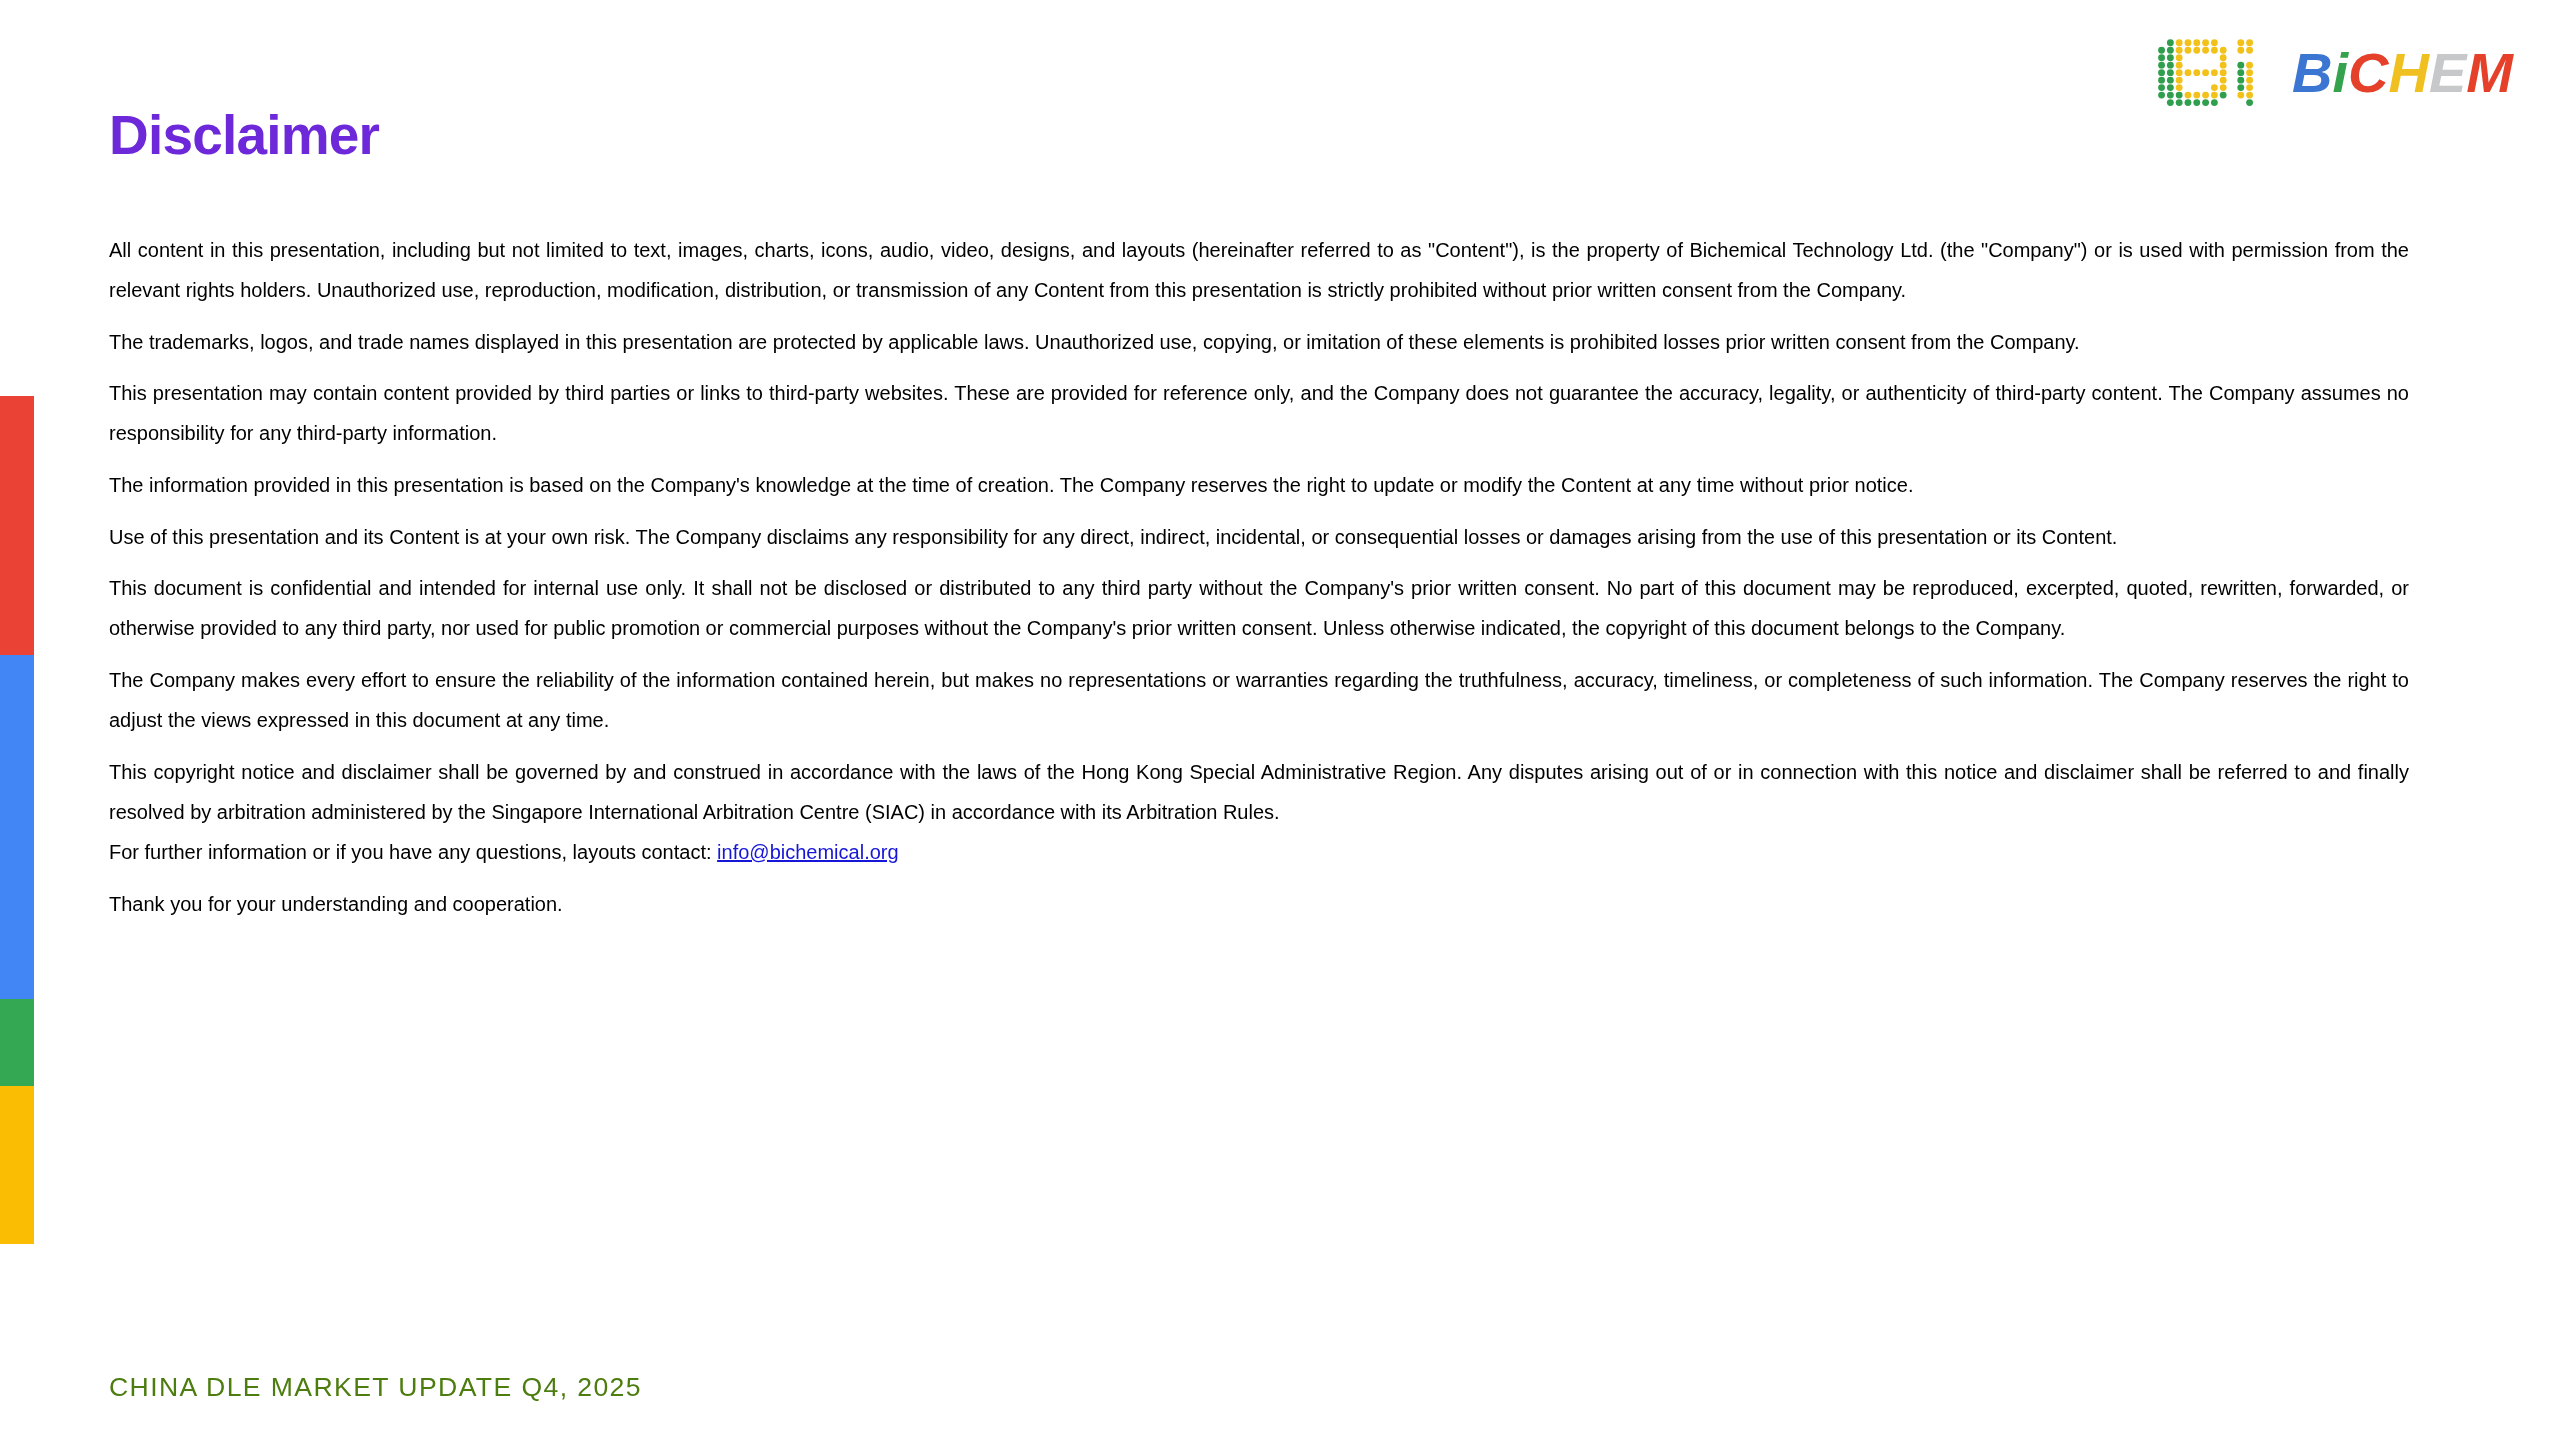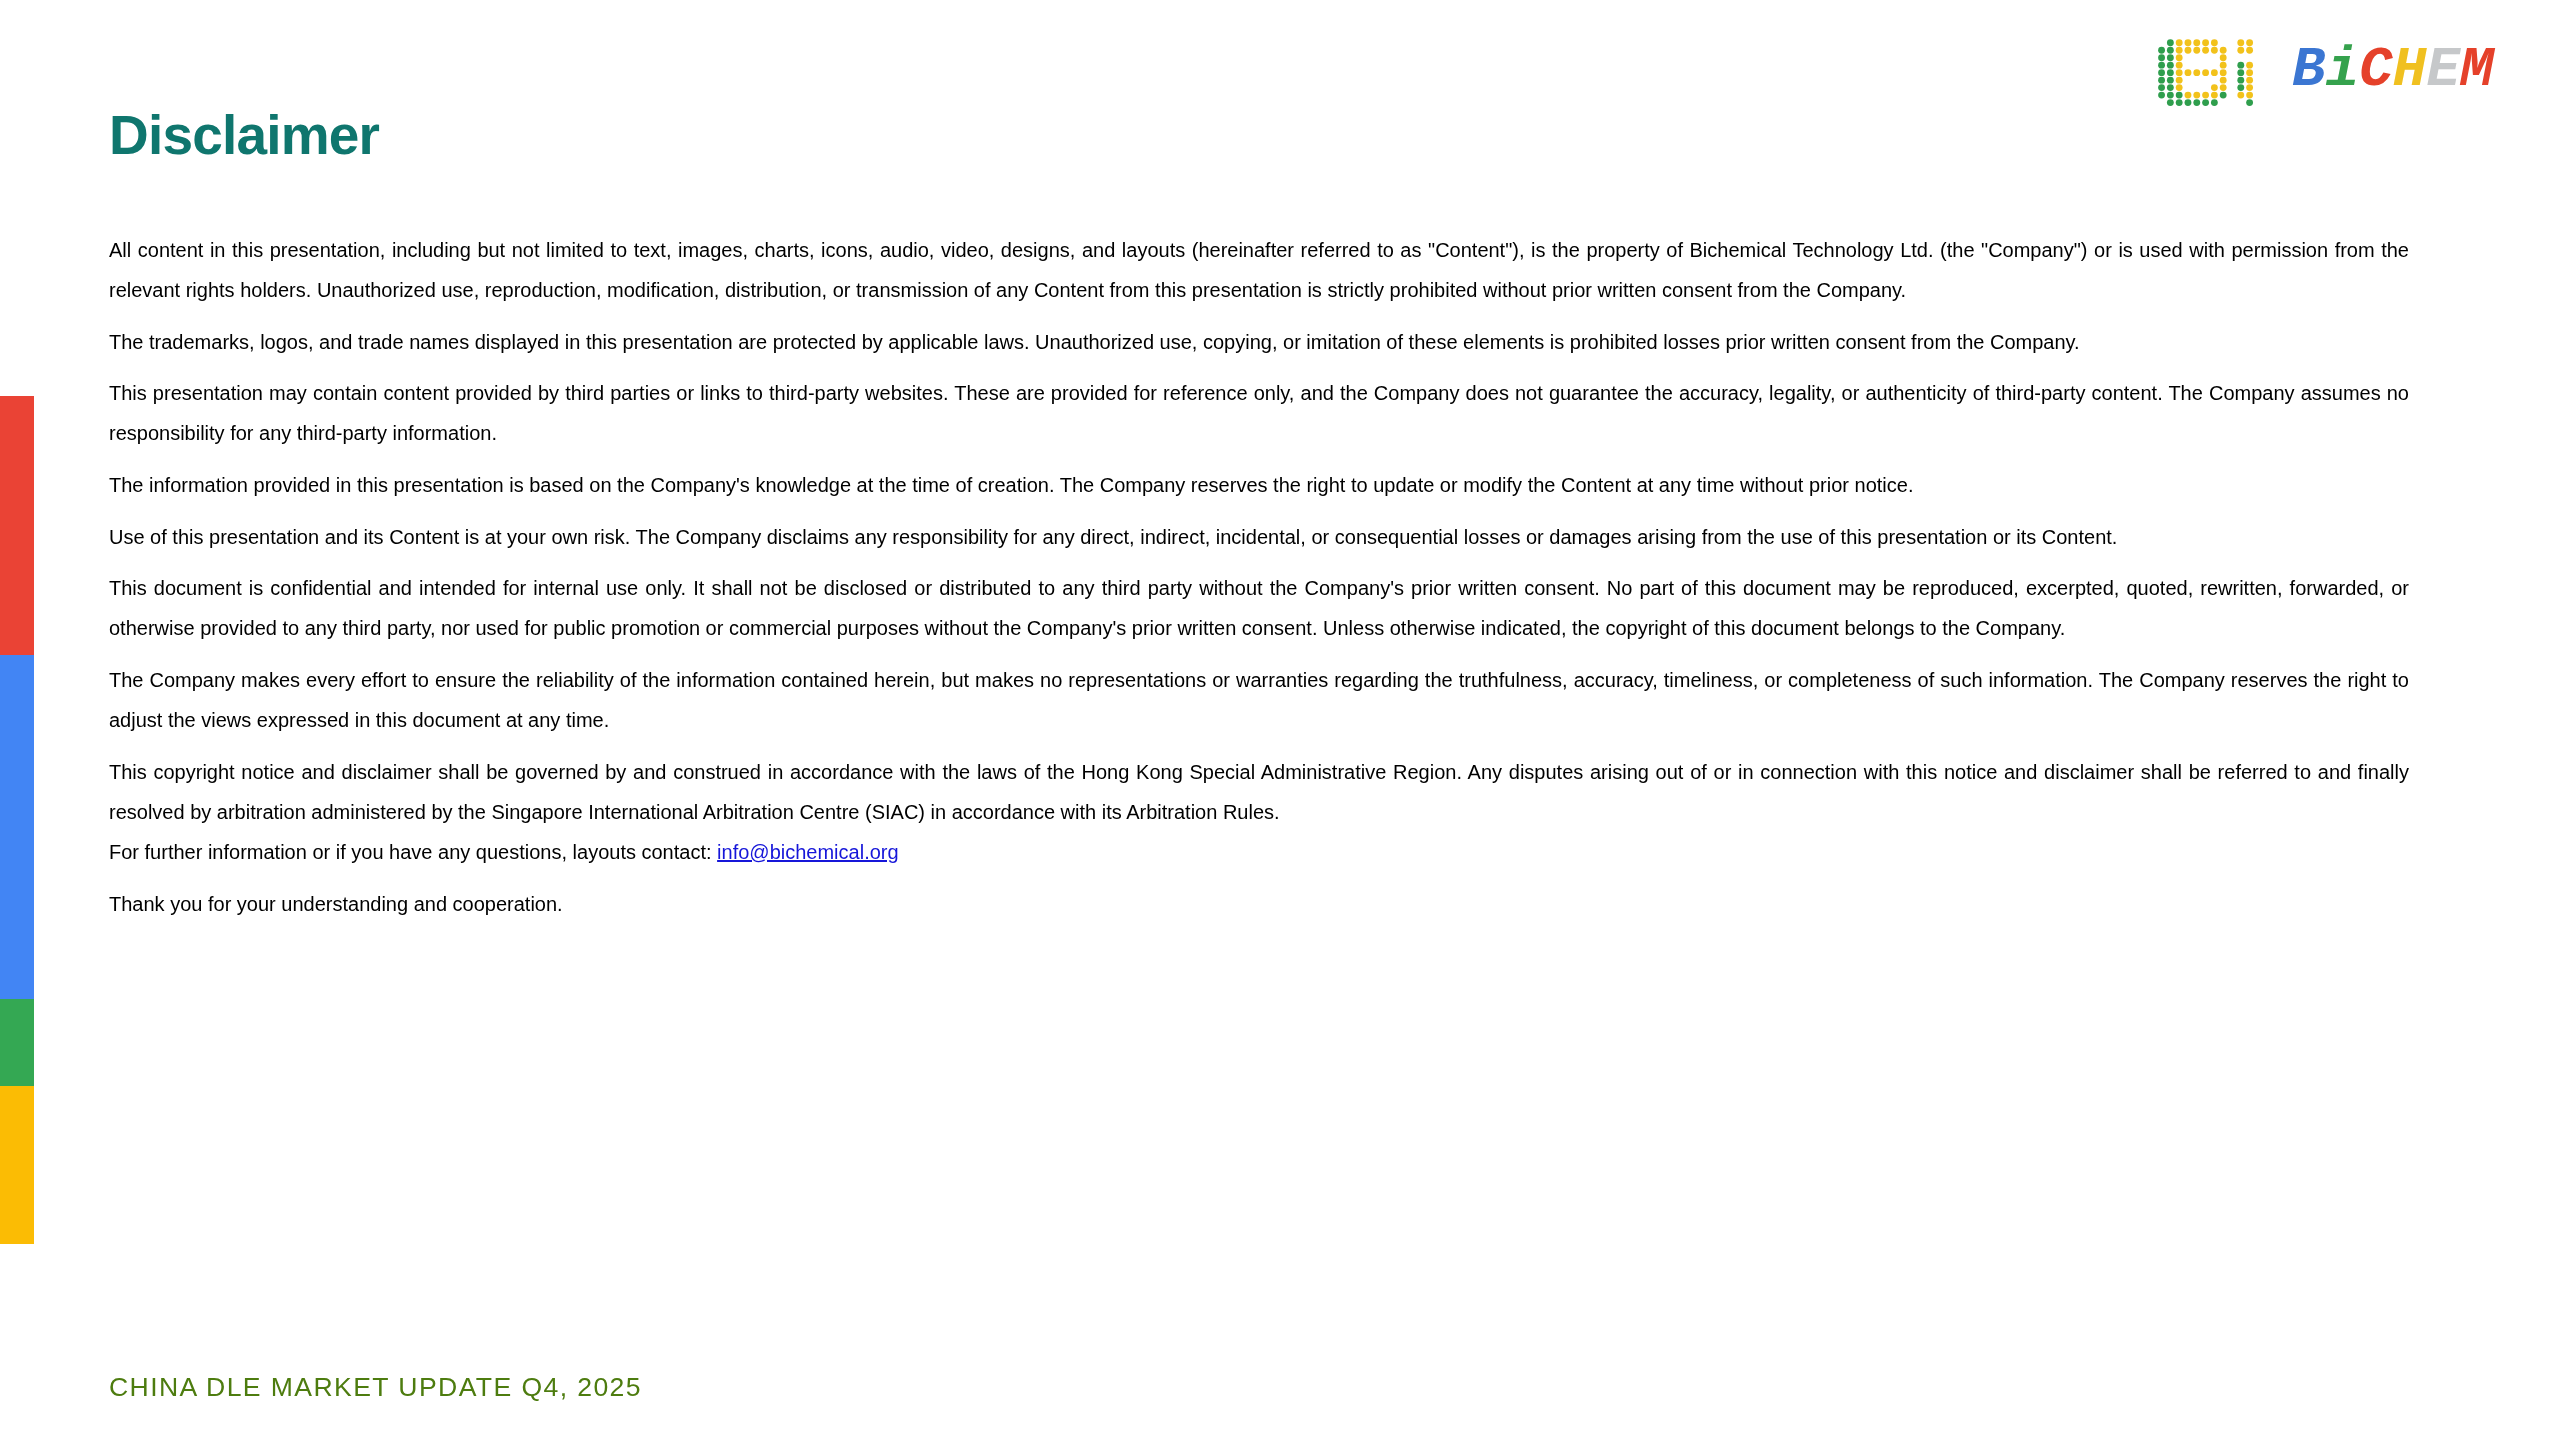--- a/index.html
+++ b/index.html
@@ -33,33 +33,32 @@
 
   
   .page-title {
     position: absolute;
     left: 109px;
     top: 103px;
     margin: 0;
     font-size: 55px;
     font-weight: 700;
     letter-spacing: -0.8px;
-    color: #0f766e;
+    color: #6d28d9;
     white-space: nowrap;
   }
 
   
   .logo {
     position: absolute;
     left: 2157px;
     top: 39px;
     display: flex;
-    align-items: center;
+    align-items: flex-end;
     gap: 38px;
-    font-family: Liberation Mono, monospace;
   }
   .dot-logo { display: block; }
   .wordmark {
     font-size: 56px;
     line-height: 67px;
     font-weight: 700;
     font-style: italic;
     letter-spacing: 0px;
     margin-top: -3.1px;
     white-space: nowrap;

